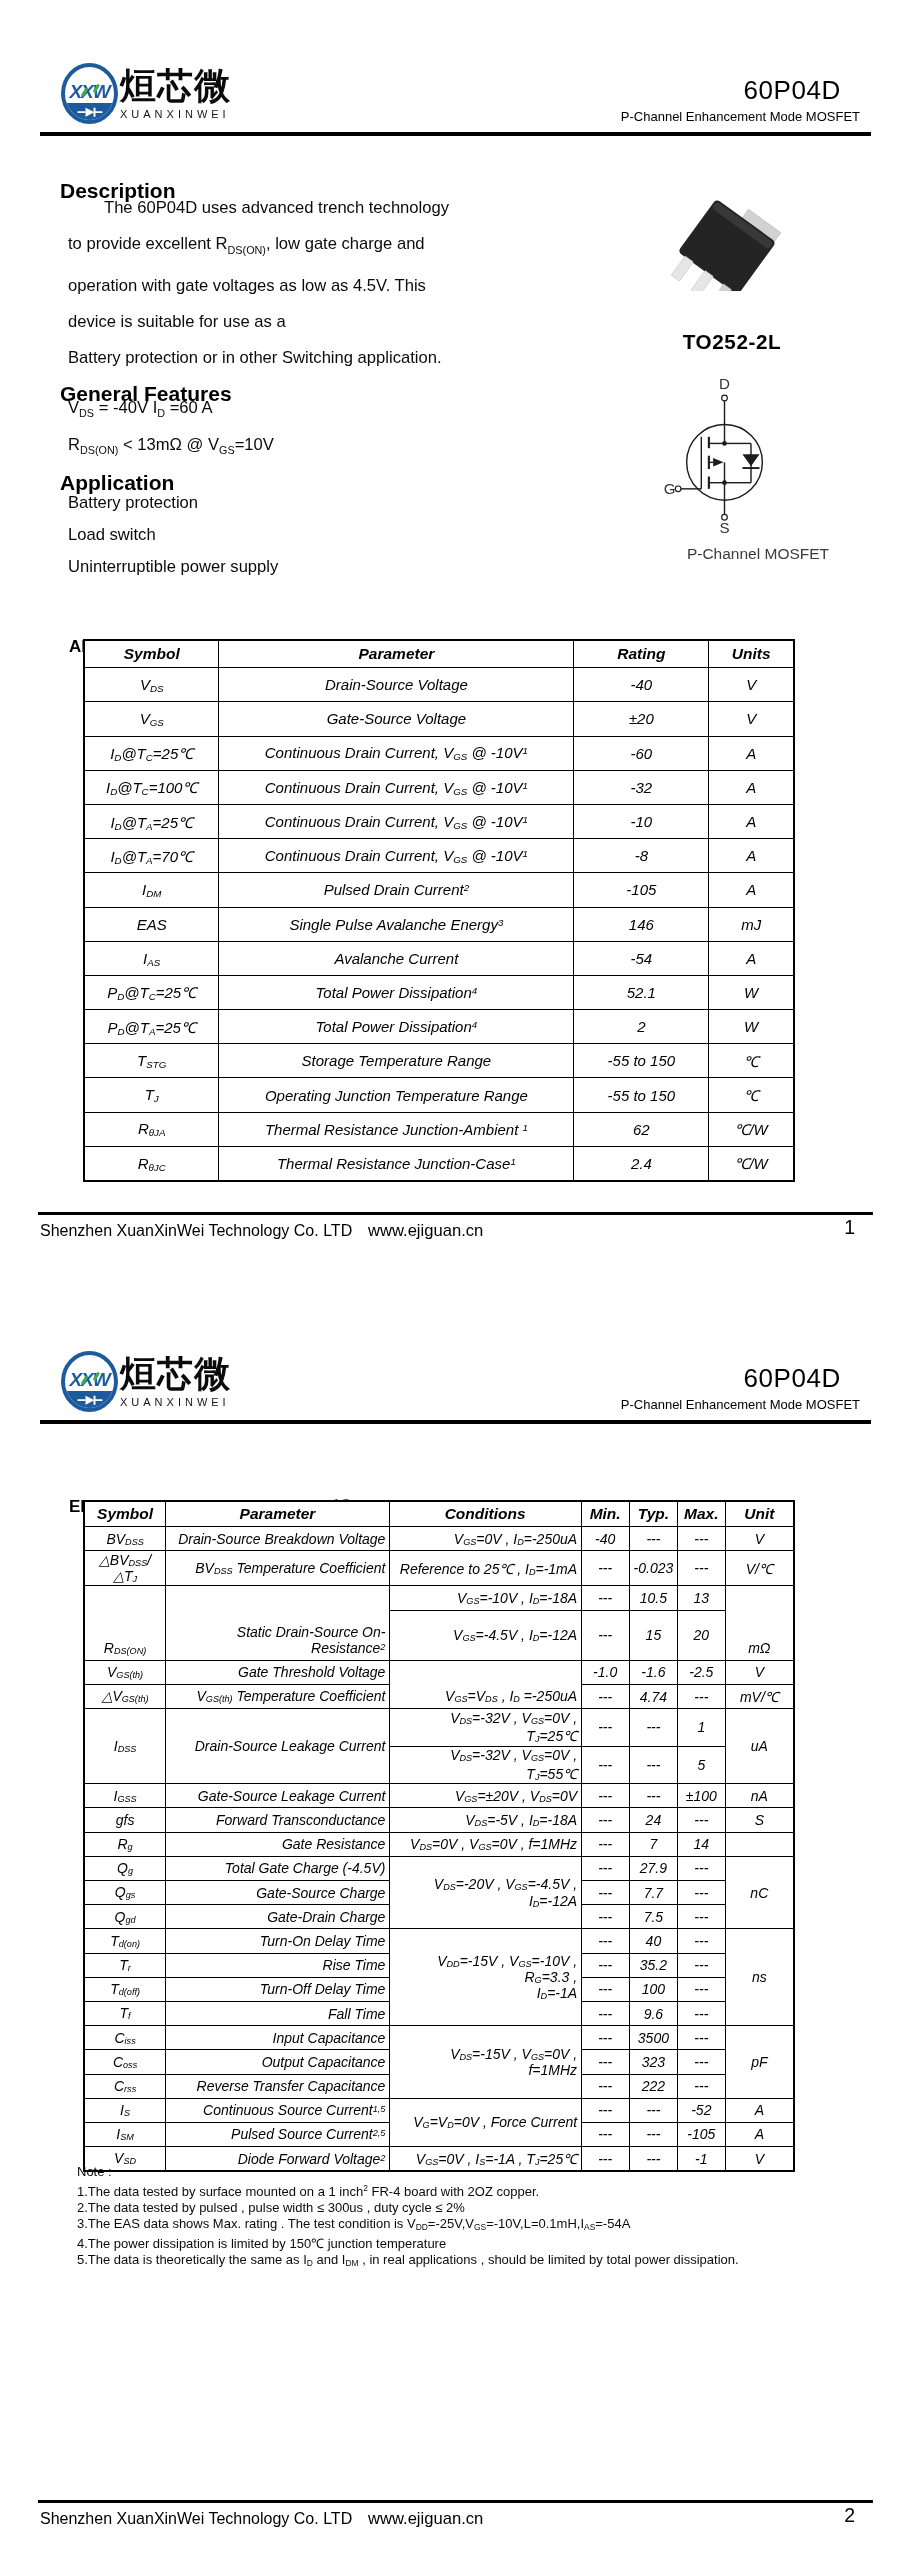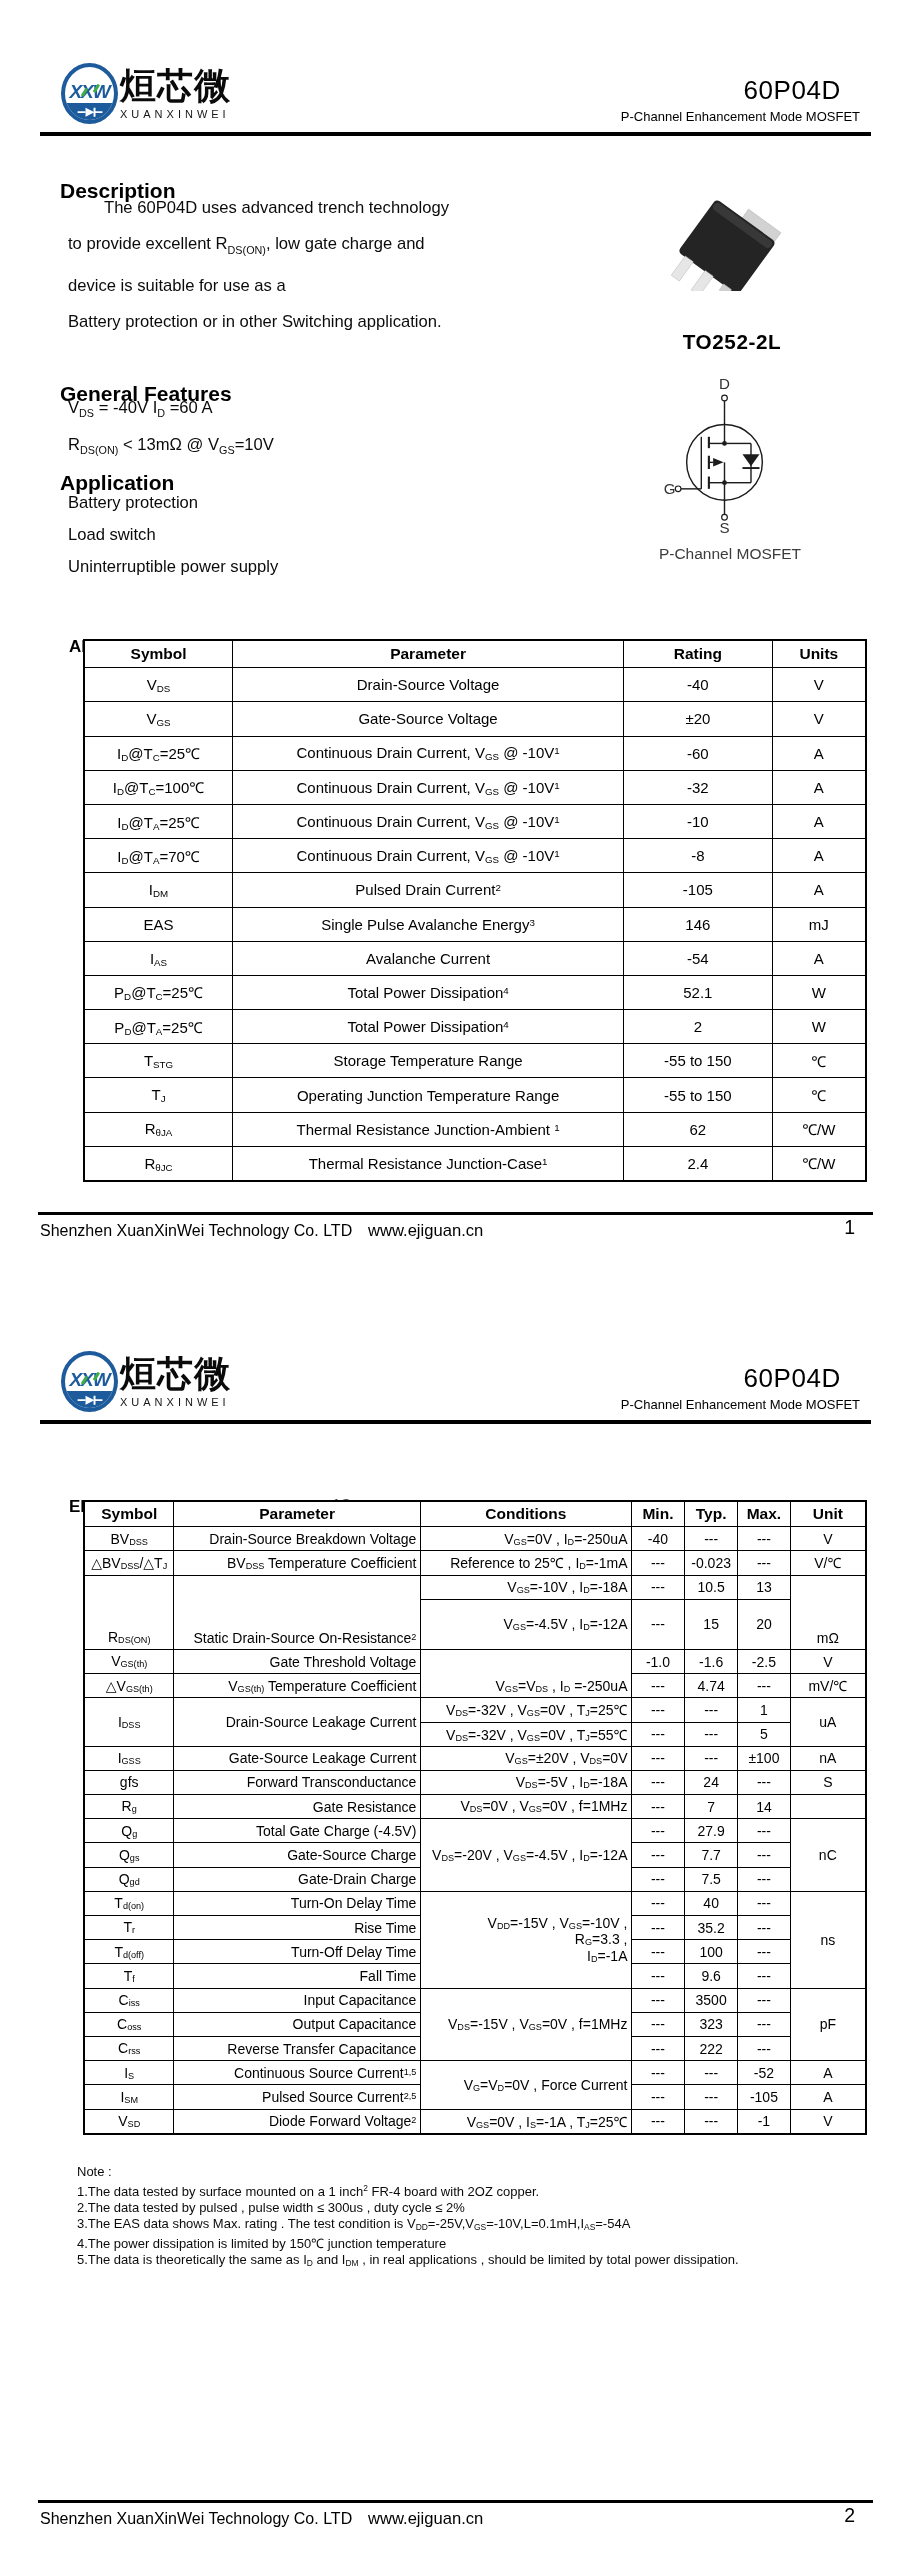--- a/index.html
+++ b/index.html
@@ -32,29 +32,29 @@
   .desc-lines{top:190px;line-height:36px;width:470px;}
   .indent{padding-left:36px;}
   .feat-lines{top:392px;line-height:32px;}
   .app-lines{top:487px;line-height:32px;}
 
   
   .pkg{position:absolute;left:654px;top:196px;}
   .pkgname{position:absolute;left:654px;top:330px;width:156px;text-align:center;font-size:20.7px;font-weight:bold;letter-spacing:0.6px;}
   .mos{position:absolute;left:663px;top:376px;}
   .pin{font-size:32px;fill:#333;stroke:none;font-family:"Liberation Sans",sans-serif;}
-  .mcap{position:absolute;left:647px;top:545px;width:166px;text-align:center;font-size:15.5px;color:#3c3c3c;}
+  .mcap{position:absolute;left:675px;top:545px;width:166px;text-align:center;font-size:15.5px;color:#3c3c3c;}
 
   
   .ttitle{position:absolute;left:69px;font-size:17px;font-weight:bold;}
   .abs-title{top:617px;}
   .abs-pos{position:absolute;left:83px;top:639px;}
   .elec-title{top:189px;}
   .elec-pos{position:absolute;left:83px;top:212px;}
-  table.dtable{border-collapse:collapse;table-layout:fixed;width:784px;border:2.3px solid #000;background:#fff;}
+  table.dtable{border-collapse:collapse;table-layout:fixed;width:712px;border:2.3px solid #000;background:#fff;font-style:italic;}
   .dtable th,.dtable td{border:1.4px solid #000;padding:0.6px 3.4px;text-align:center;color:#000;}
   .dtable th{font-size:15.5px;font-weight:bold;}
   .abs th{height:25px;}
   .abs td{height:32px;font-size:15px;}
   .elec th{height:23px;}
   .elec td{height:22px;font-size:14px;}
   .dtable td.al{text-align:right;padding-left:8px;}
   .dtable td.vb{vertical-align:bottom;padding-bottom:3.4px;}
   .elec td.h84{height:48px;}
 
@@ -96,20 +96,21 @@
       </div>
       <div class="ptitle">60P04D</div>
       <div class="psub">P-Channel Enhancement Mode MOSFET</div>
       <div class="rule"></div>
     </header>
 
     <h2 class="sect t-desc">Description</h2>
     <div class="lines desc-lines">
       <div class="indent">The  60P04D  uses advanced trench technology</div>
       <div>to provide excellent R<sub>DS(ON)</sub>, low gate charge and</div>
+      <div>operation with gate voltages as low as 4.5V. This</div>
       <div>device is suitable for use as a</div>
       <div>Battery protection or in other Switching application.</div>
     </div>
 
     <h2 class="sect t-feat">General Features</h2>
     <div class="lines feat-lines">
       <div>V<sub>DS</sub> = -40V  I<sub>D</sub> =60 A</div>
       <div>R<sub>DS(ON)</sub> &lt; 13mΩ @ V<sub>GS</sub>=10V</div>
     </div>
 

